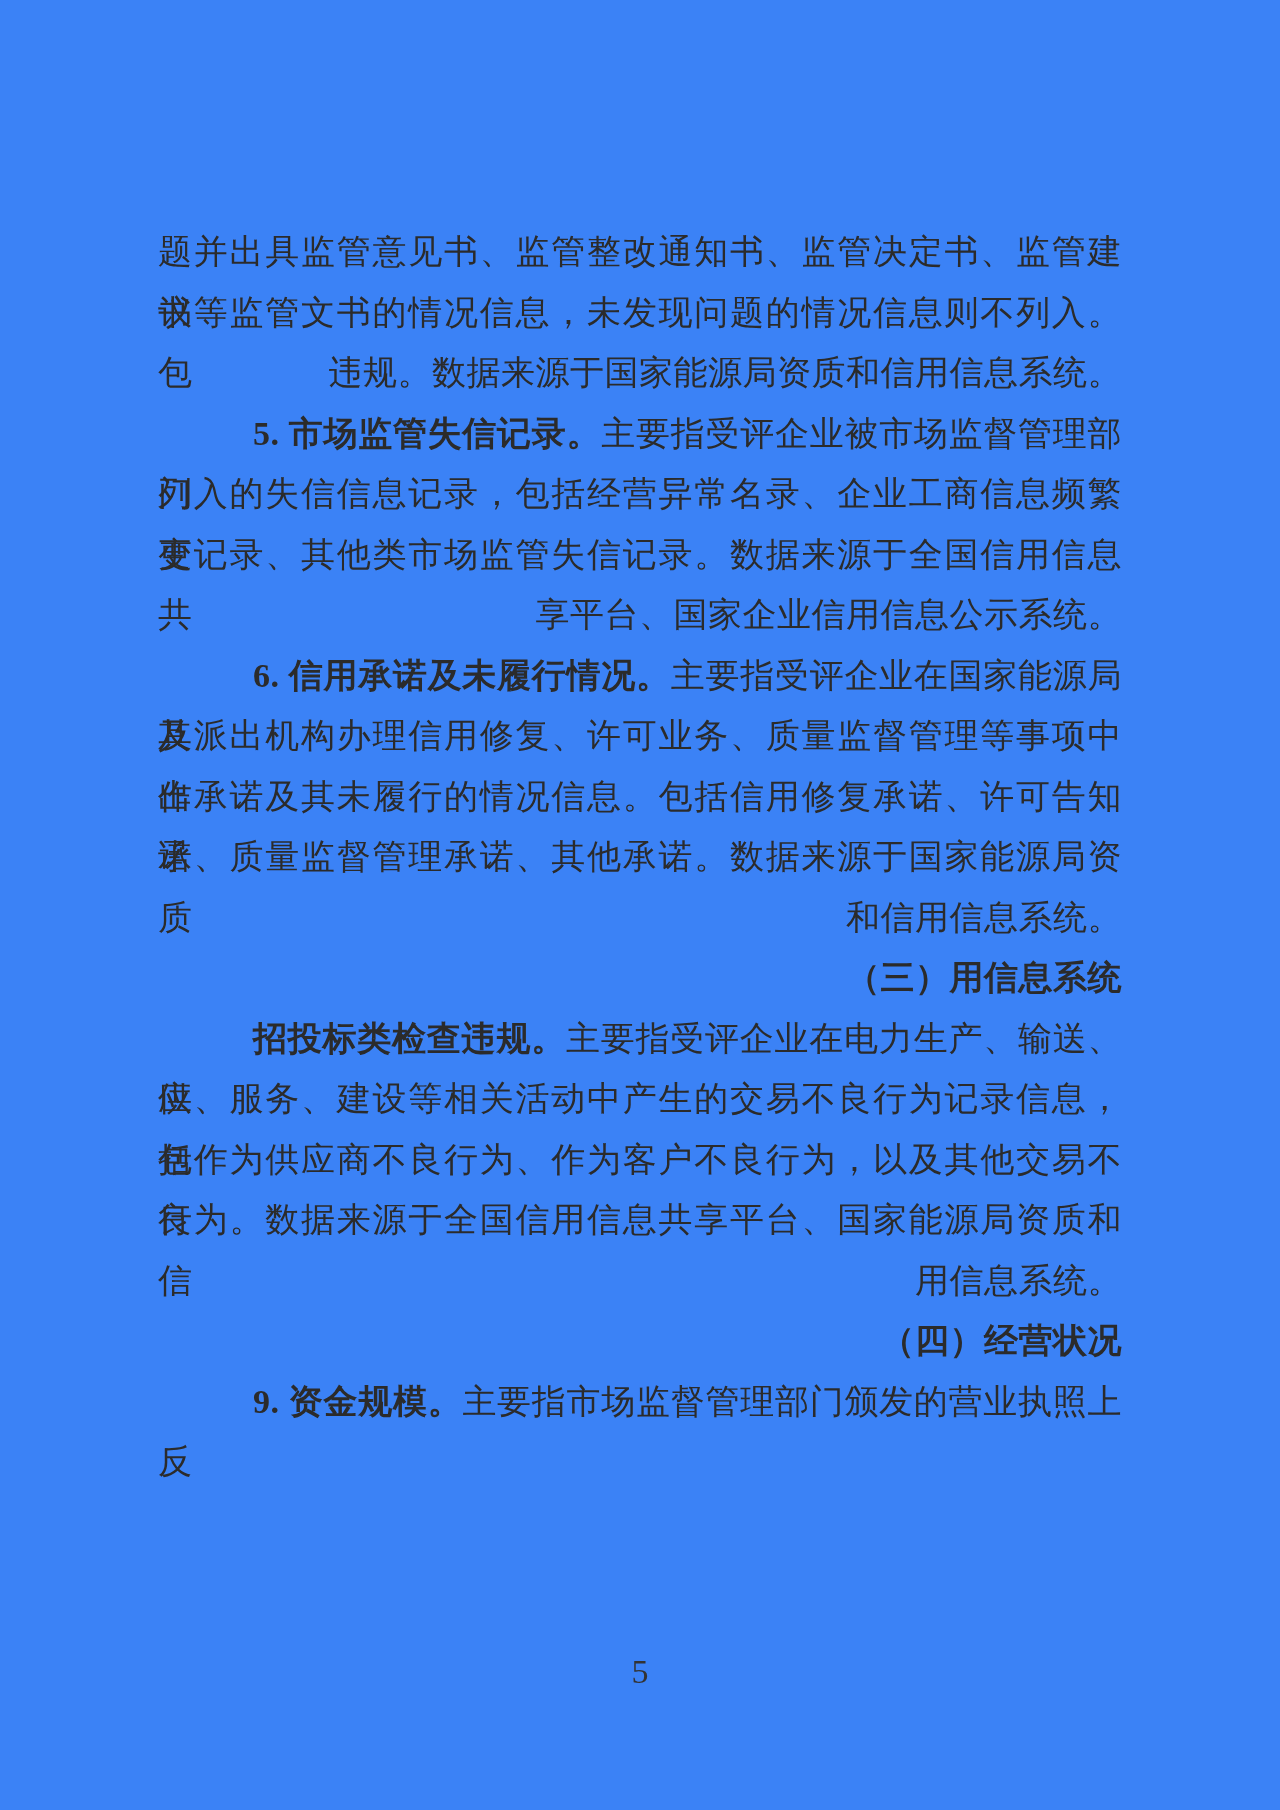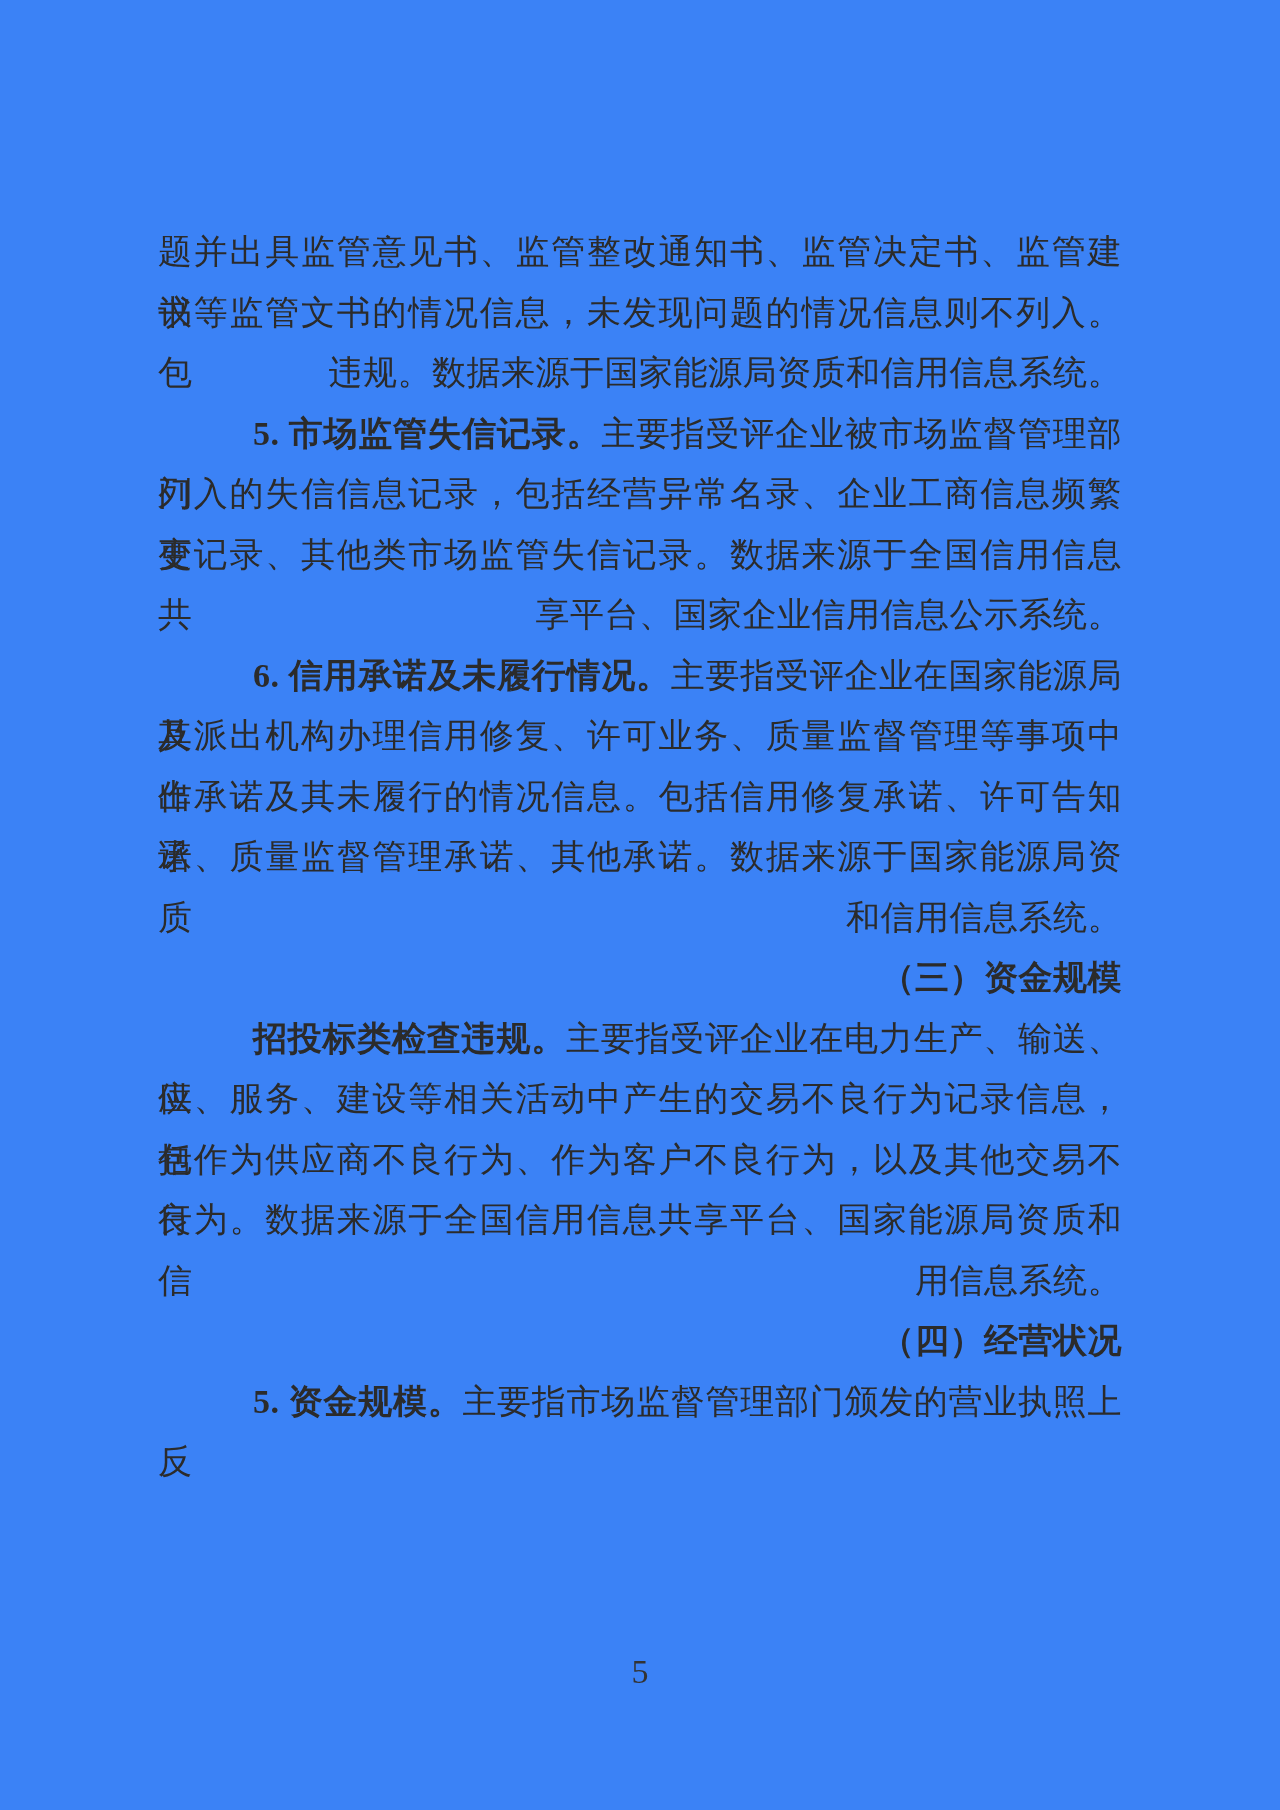--- a/index.html
+++ b/index.html
@@ -71,23 +71,23 @@
       <div class="line"><span class="r">违规。数据来源于国家能源局资质和信用信息系统。</span></div>
       <div class="line just indent"><span class="b">5. 市场监管失信记录。</span><span class="r">主要指受评企业被市场监督管理部门</span></div>
       <div class="line just"><span class="r">列入的失信信息记录，包括经营异常名录、企业工商信息频繁变</span></div>
       <div class="line just"><span class="r">更记录、其他类市场监管失信记录。数据来源于全国信用信息共</span></div>
       <div class="line"><span class="r">享平台、国家企业信用信息公示系统。</span></div>
       <div class="line just indent"><span class="b">6. 信用承诺及未履行情况。</span><span class="r">主要指受评企业在国家能源局及</span></div>
       <div class="line just"><span class="r">其派出机构办理信用修复、许可业务、质量监督管理等事项中作</span></div>
       <div class="line just"><span class="r">出承诺及其未履行的情况信息。包括信用修复承诺、许可告知承</span></div>
       <div class="line just"><span class="r">诺、质量监督管理承诺、其他承诺。数据来源于国家能源局资质</span></div>
       <div class="line"><span class="r">和信用信息系统。</span></div>
-      <div class="line indent"><span class="b">（三）资金规模</span></div>
+      <div class="line indent"><span class="b">（三）用信息系统</span></div>
       <div class="line just indent"><span class="b">招投标类检查违规。</span><span class="r">主要指受评企业在电力生产、输送、供</span></div>
       <div class="line just"><span class="r">应、服务、建设等相关活动中产生的交易不良行为记录信息，包</span></div>
       <div class="line just"><span class="r">括作为供应商不良行为、作为客户不良行为，以及其他交易不良</span></div>
       <div class="line just"><span class="r">行为。数据来源于全国信用信息共享平台、国家能源局资质和信</span></div>
       <div class="line"><span class="r">用信息系统。</span></div>
       <div class="line indent"><span class="b">（四）经营状况</span></div>
-      <div class="line just indent"><span class="b">5. 资金规模。</span><span class="r">主要指市场监督管理部门颁发的营业执照上反</span></div>
+      <div class="line just indent"><span class="b">9. 资金规模。</span><span class="r">主要指市场监督管理部门颁发的营业执照上反</span></div>
     </div>
   <div class="footer">5</div>
 </div>
 
 </body></html>

